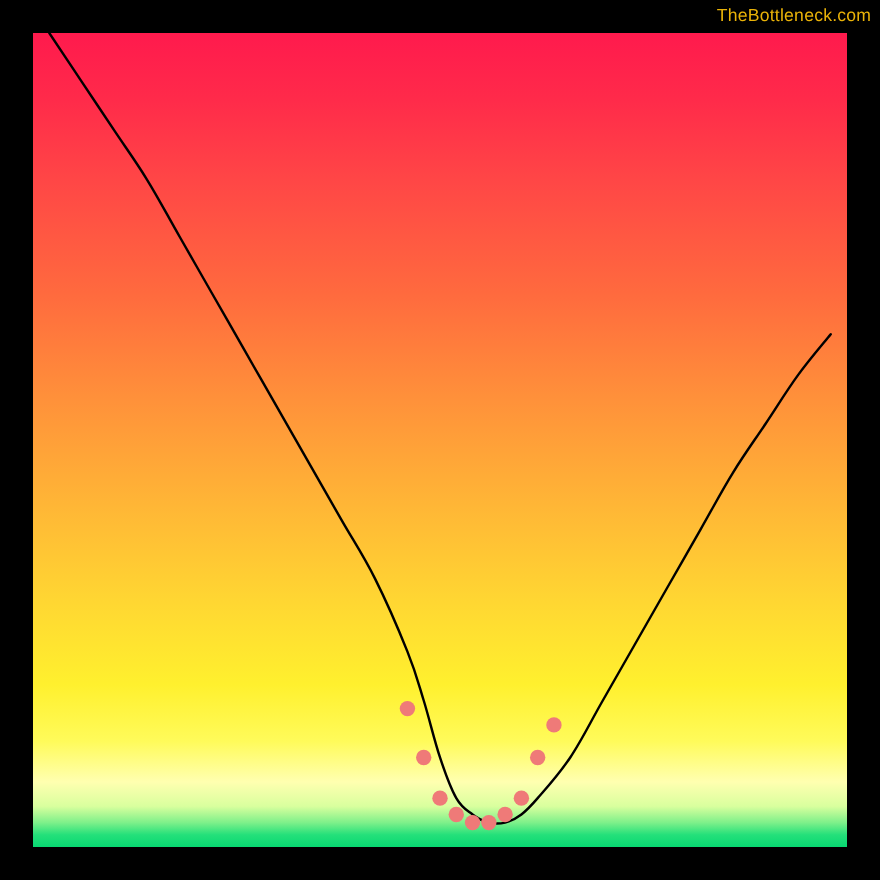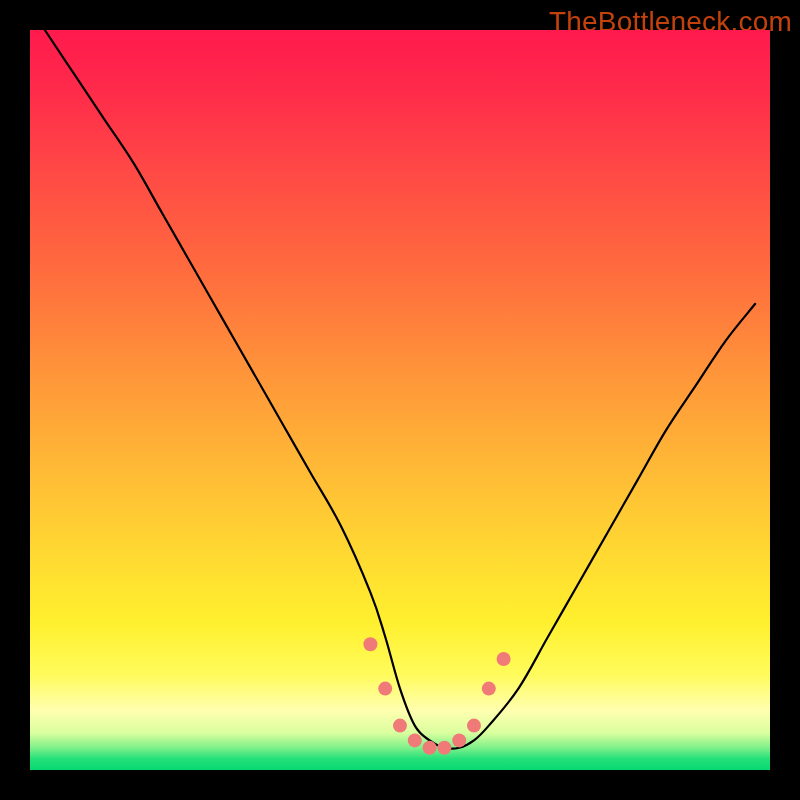--- a/index.html
+++ b/index.html
@@ -46,22 +46,22 @@
     position: absolute;
     left: 0;
     top: 0;
     width: 740px;
     height: 740px;
   }
   .watermark {
     position: absolute;
     top: 6px;
     right: 8px;
-    color: #c2410c;
-    font-size: 28px;
+    color: #eab308;
+    font-size: 16px;
     letter-spacing: 0.2px;
     user-select: none;
   }
 </style>
 </head>
 <body>
 
 <div class="outer">
   <div class="watermark">TheBottleneck.com</div>
 

